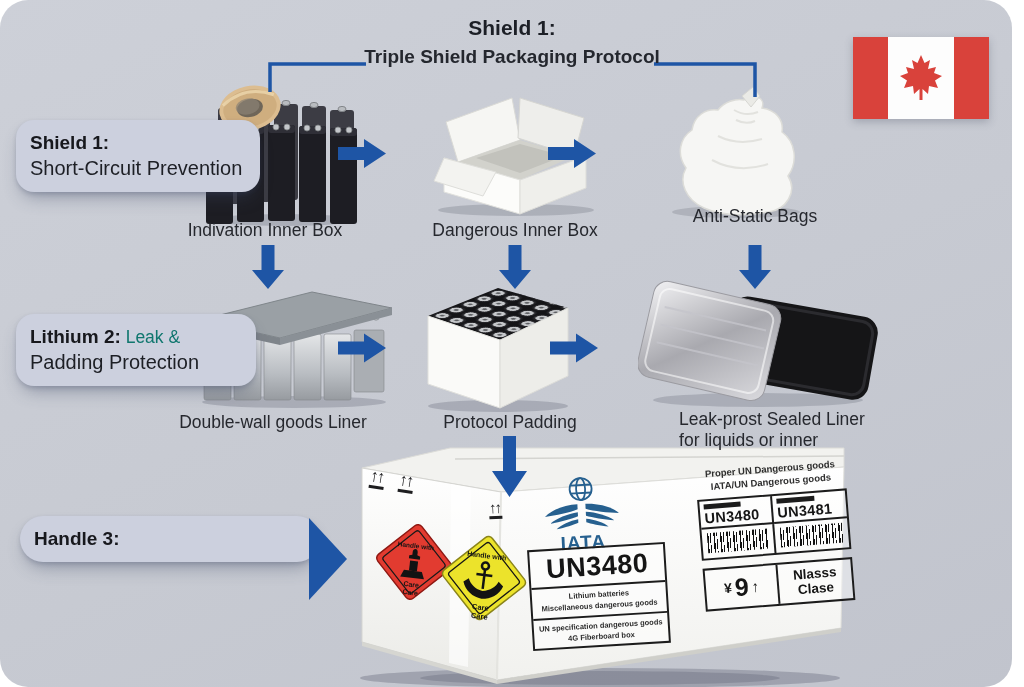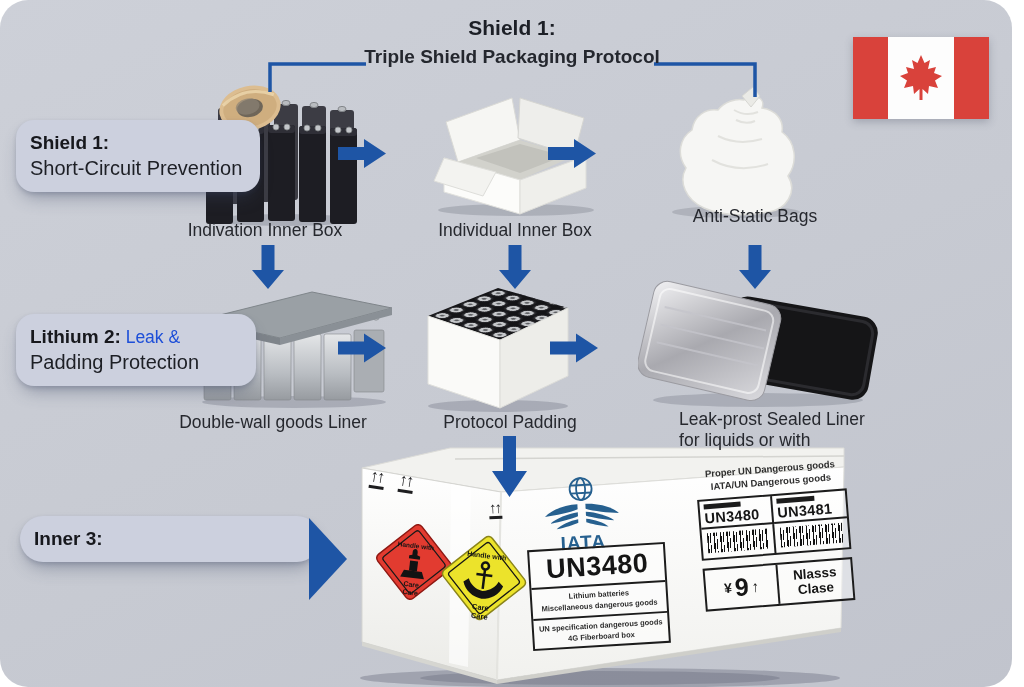--- a/index.html
+++ b/index.html
@@ -7,21 +7,21 @@
           border-radius:28px;overflow:hidden;color:#23262c;}
   .abs{position:absolute;}
   
   .title{left:512px;top:16px;transform:translateX(-50%);text-align:center;white-space:nowrap;z-index:6;}
   .title .t1{font-size:21px;font-weight:700;color:#1c1f26;}
   .title .t2{font-size:19px;font-weight:700;color:#24272e;margin-top:6px;}
   
   .pill{background:#ccd0de;border-radius:18px;box-shadow:0 10px 18px -6px rgba(60,70,100,.45),0 2px 4px rgba(60,70,100,.2);
         padding:12px 14px;z-index:4;}
   .pill .b{font-weight:700;font-size:19px;color:#17181d;}
-  .pill .r{font-weight:500;font-size:17.5px;color:#1d4ed8;}
+  .pill .r{font-weight:500;font-size:17.5px;color:#0f766e;}
   .pill .l2{font-weight:500;font-size:20px;color:#1d1f25;margin-top:3px;}
   #pill1{left:16px;top:120px;width:216px;}
   #pill2{left:16px;top:314px;width:212px;}
   #pill3{left:20px;top:516px;width:272px;border-radius:24px;}
   
   .cap{transform:translateX(-50%);white-space:nowrap;font-size:17.5px;font-weight:400;color:#26282e;z-index:3;text-align:left;}
   
   #arrows{left:0;top:0;z-index:5;pointer-events:none;}
   #bigbox{left:355px;top:445px;z-index:2;}
   .boxlabel{z-index:3;}
@@ -78,21 +78,21 @@
 
   <div class="abs pill" id="pill1">
     <div><span class="b">Shield 1:</span><span class="r"></span></div>
     <div class="l2">Short-Circuit Prevention</div>
   </div>
   <div class="abs pill" id="pill2">
     <div><span class="b">Lithium 2:</span><span class="r"> Leak &amp;</span></div>
     <div class="l2">Padding Protection</div>
   </div>
   <div class="abs pill" id="pill3">
-    <div><span class="b">Inner 3:</span><span class="r"></span></div>
+    <div><span class="b">Handle 3:</span><span class="r"></span></div>
   </div>
 
   <svg class="abs" style="left:198px;top:80px" width="168" height="146" viewBox="0 0 168 146">
     <ellipse cx="86" cy="140" rx="72" ry="6" fill="rgba(60,65,80,.22)"></ellipse>
     <g fill="#3c3c44">
       <rect x="20" y="28" width="24" height="96" rx="3"></rect>
         <rect x="48" y="26" width="24" height="96" rx="3"></rect>
       <rect x="76" y="24" width="24" height="96" rx="3"></rect>
         <rect x="104" y="26" width="24" height="96" rx="3"></rect>
       <rect x="132" y="30" width="24" height="96" rx="3"></rect>
@@ -218,28 +218,28 @@
       <rect x="93" y="31" width="138" height="74" rx="12" fill="none" stroke="#34343a" stroke-width="3" opacity=".7"></rect>
     </g>
     <g transform="rotate(13 80 65)">
       <rect x="6" y="16" width="130" height="98" rx="14" fill="url(#gFoil)" stroke="#9b9ba1"></rect>
       <rect x="13" y="23" width="116" height="84" rx="10" fill="none" stroke="#ffffff" stroke-width="2" opacity=".55"></rect>
       <path d="M20,42 h104 M20,60 h106 M20,78 h104" stroke="#c4c4ca" stroke-width="2" opacity=".8" fill="none"></path>
     </g>
   </svg>
 
   <div class="abs cap" style="left:265px;top:220px">Indivation Inner Box</div>
-  <div class="abs cap" style="left:515px;top:220px">Individual Inner Box</div>
+  <div class="abs cap" style="left:515px;top:220px">Dangerous Inner Box</div>
   <div class="abs cap" style="left:755px;top:206px">Anti-Static Bags</div>
 
   <div class="abs cap" style="left:273px;top:412px">Double-wall goods Liner</div>
   <div class="abs cap" style="left:510px;top:412px">Protocol Padding</div>
   <div class="abs cap" style="left:772px;top:409px">
     <div>Leak-prost Sealed Liner</div>
-    <div>for liquids or with</div>
+    <div>for liquids or inner</div>
   </div>
 
   <svg class="abs" id="bigbox" width="498" height="242" viewBox="0 0 498 242">
     <defs>
       <linearGradient id="gFront" x1="0" y1="0" x2="0" y2="1">
         <stop offset="0" stop-color="#ffffff"></stop>
           <stop offset="1" stop-color="#f1f1ee"></stop>
       </linearGradient>
       <linearGradient id="gLeft" x1="0" y1="0" x2="0" y2="1">
         <stop offset="0" stop-color="#ffffff"></stop>

